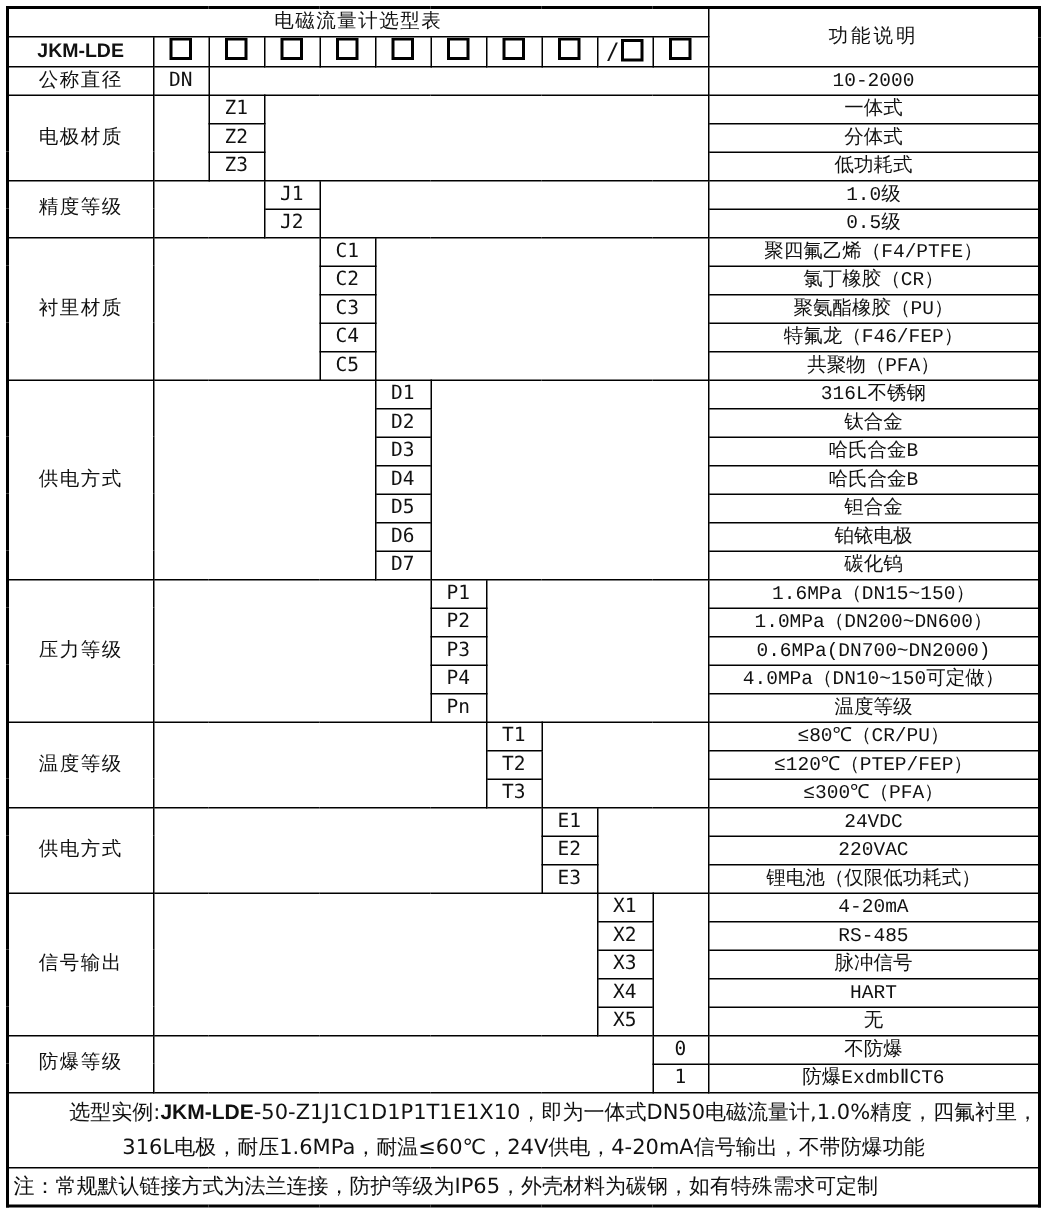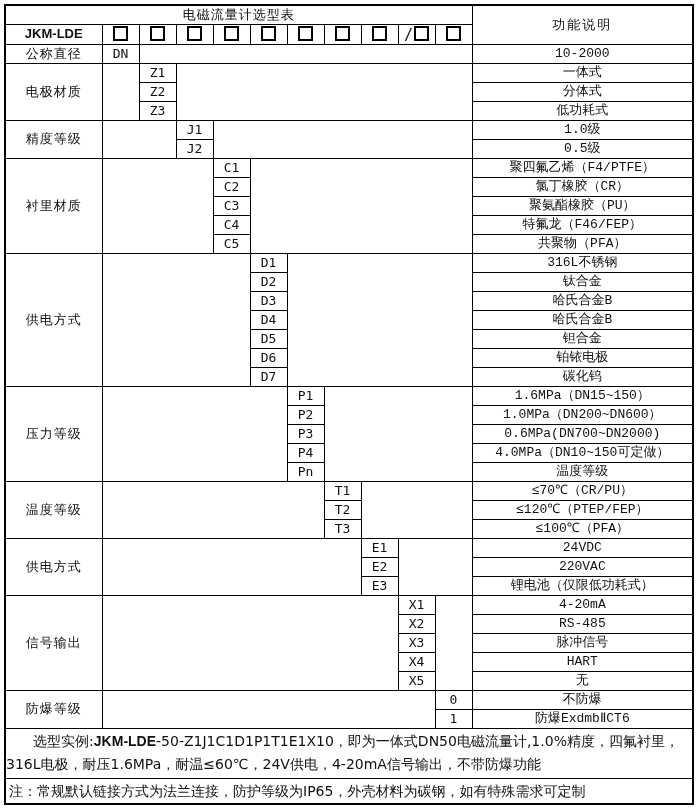--- a/index.html
+++ b/index.html
@@ -55,22 +55,22 @@
     display:inline-block;
     font-size:15px;
     margin-right:1px;
     vertical-align:middle;
   }
   tr.example-row td{
     height:49px;line-height:23px;
     font-size:14px;text-align:left;
     white-space:normal;
   }
-  .ex-line1{padding-left:14px;text-align:center;}
-  .ex-line2{text-align:left;}
+  .ex-line1{padding-left:14px;text-align:right;}
+  .ex-line2{text-align:center;}
   .brand{font-family:"Liberation Sans",sans-serif;font-weight:bold;}
   tr.note-row td{
     height:24px;line-height:24px;
     font-size:14px;text-align:left;padding-left:3px;
   }
 </style>
 </head>
 <body>
 
 <div class="sheet">
@@ -223,29 +223,29 @@
   <tr>
     <td class="code-cell">Pn</td>
     <td class="desc-cell">温度等级</td>
   </tr>
 
   <tr>
     <td rowspan="3" class="cat-cell">温度等级</td>
     <td colspan="6" rowspan="3"></td>
     <td class="code-cell">T1</td>
     <td colspan="3" rowspan="3"></td>
-    <td class="desc-cell">≤70℃（CR/PU）</td>
+    <td class="desc-cell">≤80℃（CR/PU）</td>
   </tr>
   <tr>
     <td class="code-cell">T2</td>
     <td class="desc-cell">≤120℃（PTEP/FEP）</td>
   </tr>
   <tr>
     <td class="code-cell">T3</td>
-    <td class="desc-cell">≤100℃（PFA）</td>
+    <td class="desc-cell">≤300℃（PFA）</td>
   </tr>
 
   <tr>
     <td rowspan="3" class="cat-cell">供电方式</td>
     <td colspan="7" rowspan="3"></td>
     <td class="code-cell">E1</td>
     <td colspan="2" rowspan="3"></td>
     <td class="desc-cell">24VDC</td>
   </tr>
   <tr>

